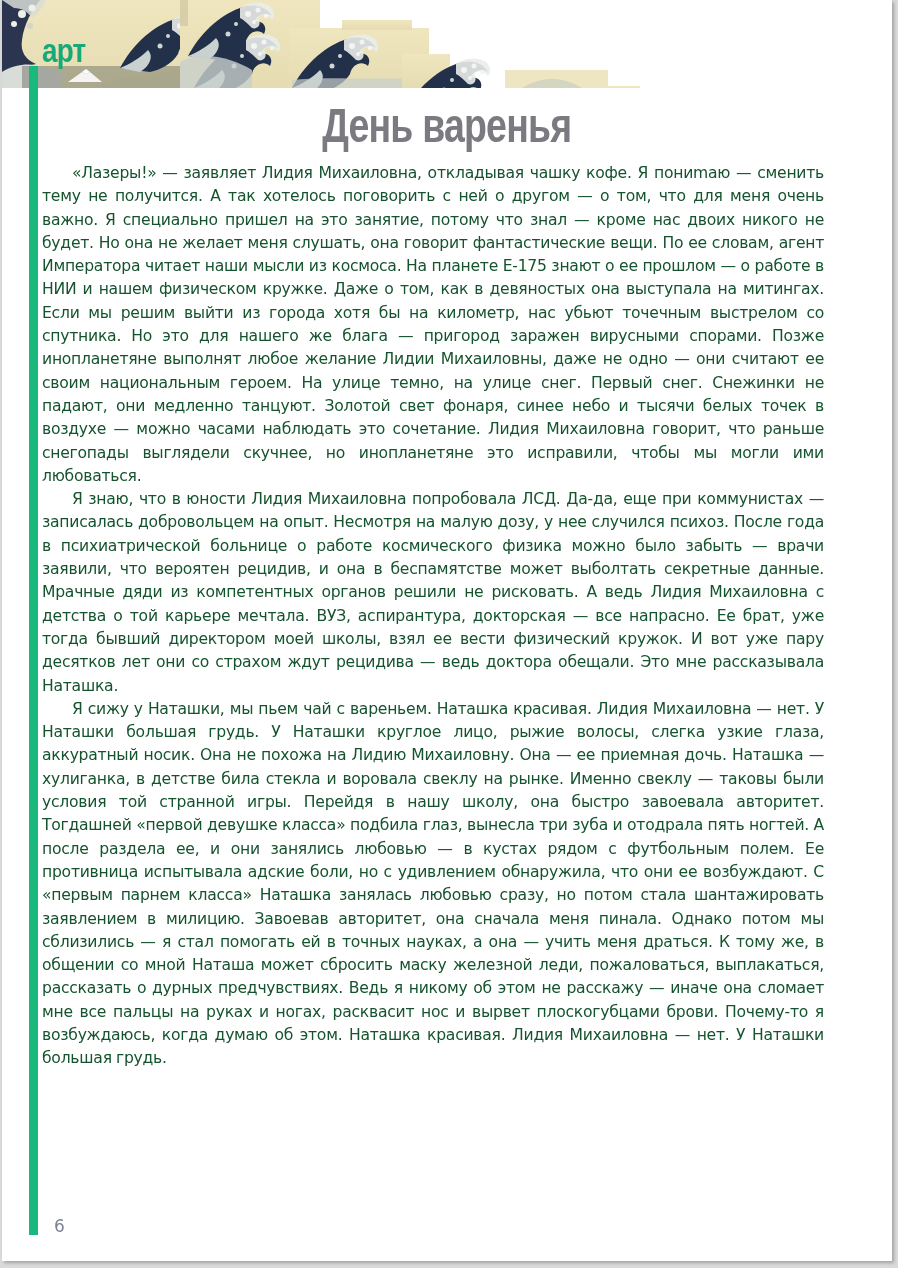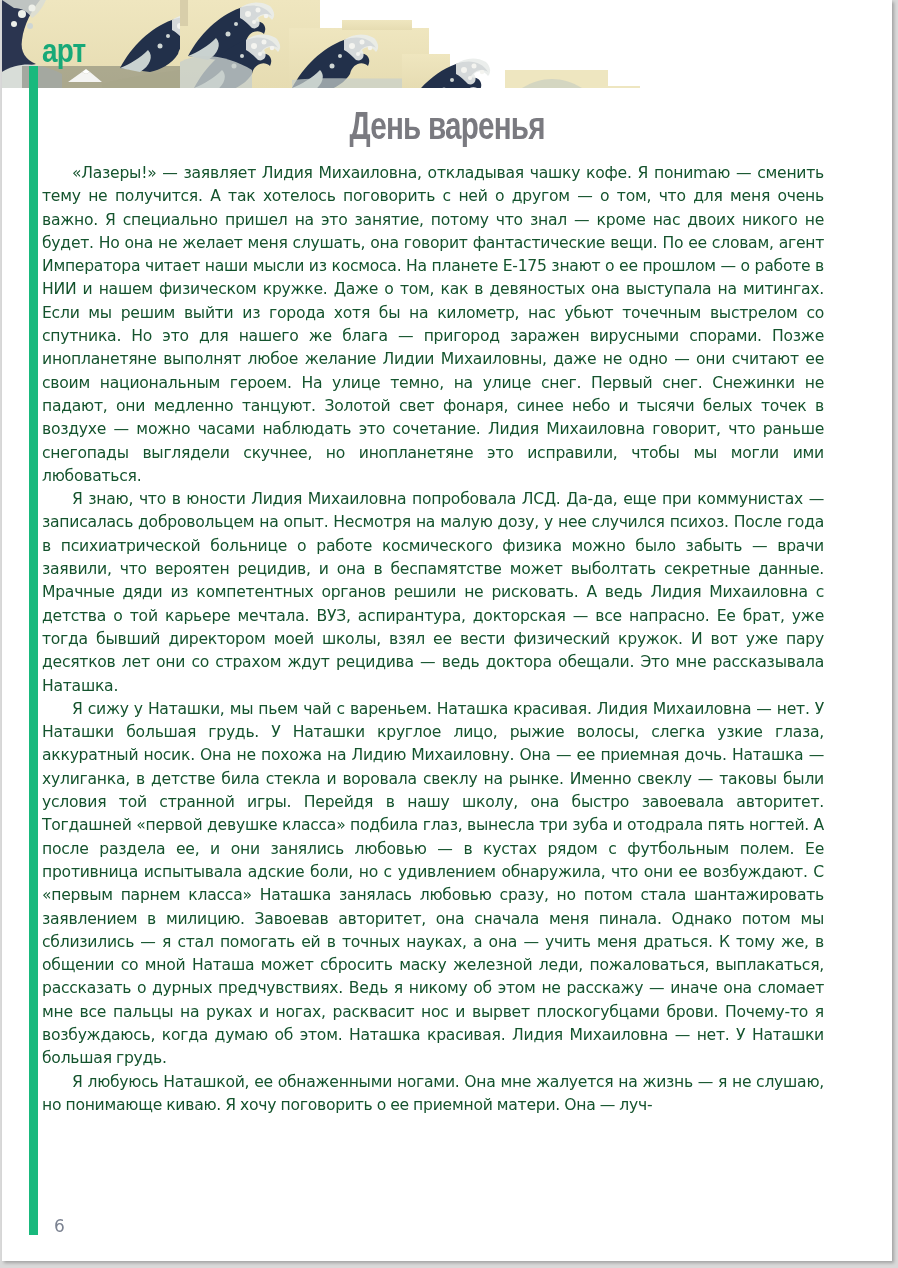--- a/index.html
+++ b/index.html
@@ -29,21 +29,21 @@
   }
   .accent-bar {
     position: absolute; left: 27px; top: 66px;
     width: 9px; height: 1169px;
     background: #19b97d;
   }
   .title {
     position: absolute; left: 0; right: 0; top: 104px;
     text-align: center;
     font-family: "Liberation Sans", sans-serif;
-    font-weight: bold; font-size: 38px; line-height: 44px;
+    font-weight: bold; font-size: 48px; line-height: 44px;
     color: #7a7a80;
     letter-spacing: -1px;
   }
   .title span { display: inline-block; transform: scaleX(0.78); }
   .body-text {
     position: absolute; left: 40px; top: 162px; width: 782px;
     font-family: "DejaVu Sans", sans-serif;
     font-size: 15.6px; line-height: 23.3px;
     color: #14532d;
     text-align: justify;
@@ -120,17 +120,16 @@
   <div class="accent-bar"></div>
 
   <h1 class="title" style="margin:0;">
     <span>День варенья</span>
   </h1>
 
   <div class="body-text">
     <p>«Лазеры!» — заявляет Лидия Михаиловна, откладывая чашку кофе. Я пони­mаю — сменить тему не получится. А так хотелось поговорить с ней о другом — о том, что для меня очень важно. Я специально пришел на это занятие, потому что знал — кро­ме нас двоих никого не будет. Но она не желает меня слушать, она говорит фантасти­ческие вещи. По ее словам, агент Императора читает наши мысли из космоса. На пла­нете Е-175 знают о ее прошлом — о работе в НИИ и нашем физическом кружке. Даже о том, как в девяностых она выступала на митингах. Если мы решим выйти из города хотя бы на километр, нас убьют точечным выстрелом со спутника. Но это для нашего же блага — пригород заражен вирусными спорами. Позже инопланетяне выполнят лю­бое желание Лидии Михаиловны, даже не одно — они считают ее своим национальным героем. На улице темно, на улице снег. Первый снег. Снежинки не падают, они медлен­но танцуют. Золотой свет фонаря, синее небо и тысячи белых точек в воздухе — можно часами наблюдать это сочетание. Лидия Михаиловна говорит, что раньше снегопады выглядели скучнее, но инопланетяне это исправили, чтобы мы могли ими любоваться.</p>
     <p>Я знаю, что в юности Лидия Михаиловна попробовала ЛСД. Да-да, еще при комму­нистах — записалась добровольцем на опыт. Несмотря на малую дозу, у нее случил­ся психоз. После года в психиатрической больнице о работе космического физика мож­но было забыть — врачи заявили, что вероятен рецидив, и она в беспамятстве может выболтать секретные данные. Мрачные дяди из компетентных органов решили не ри­сковать. А ведь Лидия Михаиловна с детства о той карьере мечтала. ВУЗ, аспирантура, докторская — все напрасно. Ее брат, уже тогда бывший директором моей школы, взял ее вести физический кружок. И вот уже пару десятков лет они со страхом ждут реци­дива — ведь доктора обещали. Это мне рассказывала Наташка.</p>
     <p>Я сижу у Наташки, мы пьем чай с вареньем. Наташка красивая. Лидия Михаилов­на — нет. У Наташки большая грудь. У Наташки круглое лицо, рыжие волосы, слегка узкие глаза, аккуратный носик. Она не похожа на Лидию Михаиловну. Она — ее при­емная дочь. Наташка — хулиганка, в детстве била стекла и воровала свеклу на рын­ке. Именно свеклу — таковы были условия той странной игры. Перейдя в нашу шко­лу, она быстро завоевала авторитет. Тогдашней «первой девушке класса» подбила глаз, вынесла три зуба и отодрала пять ногтей. А после раздела ее, и они занялись любовью — в кустах рядом с футбольным полем. Ее противница испытывала адские боли, но с удивлением обнаружила, что они ее возбуждают. С «первым парнем клас­са» Наташка занялась любовью сразу, но потом стала шантажировать заявлением в милицию. Завоевав авторитет, она сначала меня пинала. Однако потом мы сблизи­лись — я стал помогать ей в точных науках, а она — учить меня драться. К тому же, в общении со мной Наташа может сбросить маску железной леди, пожаловаться, выпла­каться, рассказать о дурных предчувствиях. Ведь я никому об этом не расскажу — ина­че она сломает мне все пальцы на руках и ногах, расквасит нос и вырвет плоскогубца­ми брови. Почему-то я возбуждаюсь, когда думаю об этом. Наташка красивая. Лидия Михаиловна — нет. У Наташки большая грудь.</p>
-    <p>Я любуюсь Наташкой, ее обнаженными ногами. Она мне жалуется на жизнь — я не слушаю, но понимающе киваю. Я хочу поговорить о ее приемной матери. Она — луч-</p>
   </div>
 
   <div class="page-number">6</div>
 </div>
 
 </body></html>

